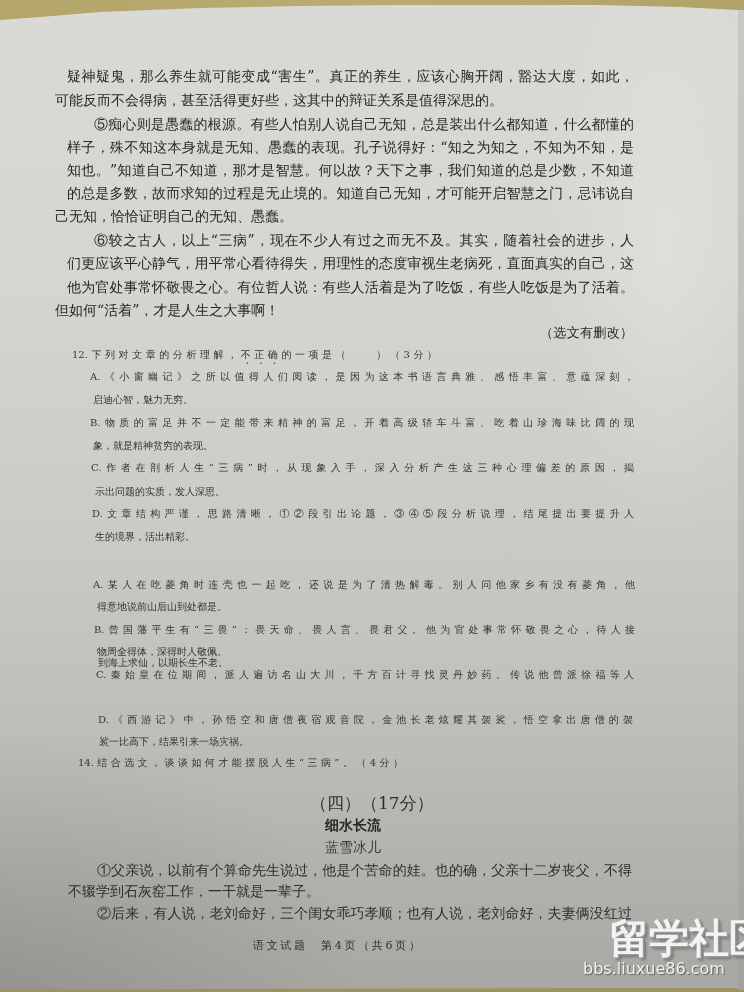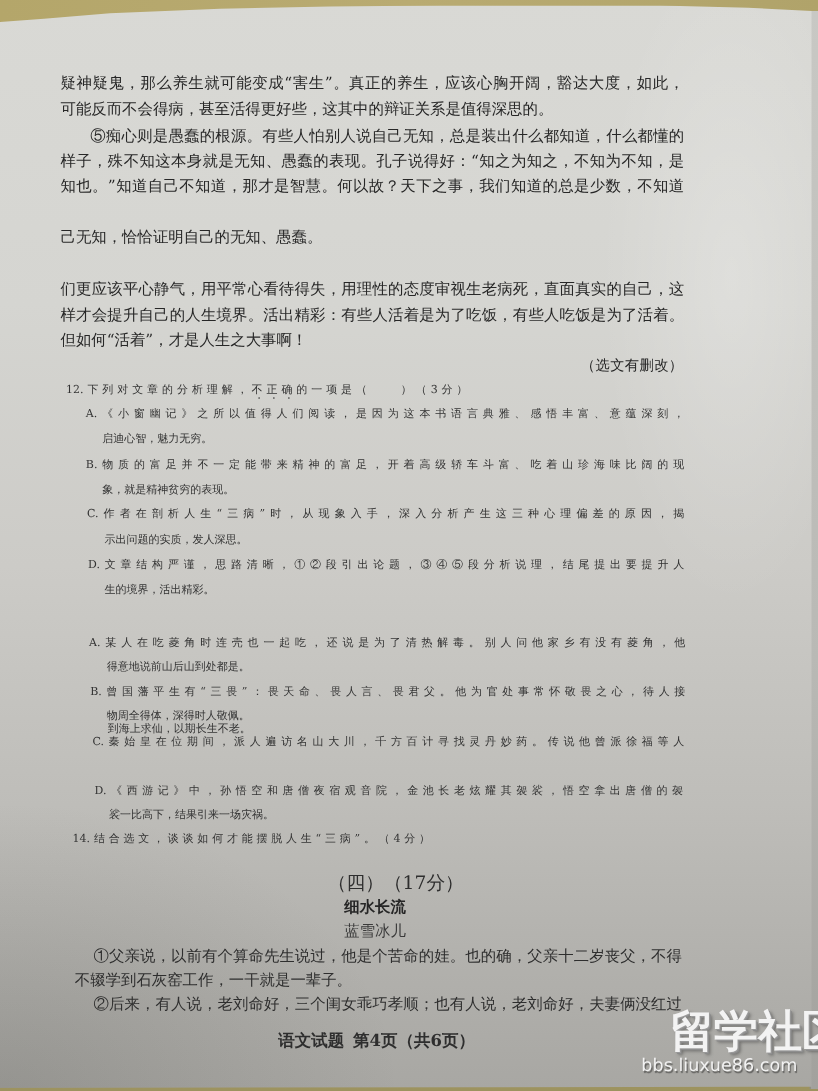--- a/index.html
+++ b/index.html
@@ -24,27 +24,27 @@
       radial-gradient(ellipse 170px 430px at 665px 250px, rgba(255,255,255,0.22), rgba(255,255,255,0) 70%),
       radial-gradient(ellipse 520px 380px at 0px 995px, rgba(70,70,65,0.20), rgba(0,0,0,0) 70%),
       linear-gradient(to bottom, #d9d9d5 0%, #d5d5d1 28%, #cccbc7 52%, #bebdb9 74%, #a8a7a3 100%);
   }
   .ln {
     position: absolute; height: 20px; line-height: 20px; font-size: 14px;
     white-space: nowrap; color: #272727;
   }
   .q { color: #333333; font-size: 10px; }
   .low { color: #2e2e2e; text-align: right; }
-  .j { text-align: justify; text-align-last: justify; }
+  .j { text-align: justify; text-align-last: justify; margin-left: 12px; }
   .emph {
     -webkit-text-emphasis: dot; text-emphasis: dot;
     -webkit-text-emphasis-position: under; text-emphasis-position: under right;
   }
   .center-title { font-weight: bold; color: #262626; }
-  .footer { font-size: 15px; color: #2e2e2e; font-weight: bold; }
+  .footer { font-size: 11px; color: #2e2e2e; }
   .wm-brand {
     position: absolute; left: 581px; top: 915px; width: 150px; height: 46px;
     line-height: 46px; font-size: 40px; font-weight: bold; white-space: nowrap;
     font-family: "DejaVu Sans", "Liberation Sans", sans-serif;
     color: #f3f3f3; text-align: justify; text-align-last: justify;
     text-shadow: 1px 1px 0 #9a9a9a, 2px 2px 0 #8a8a8a, 3px 3px 3px rgba(0,0,0,0.35);
     margin-left: 28px;
   }
   .wm-url {
     position: absolute; left: 583px; top: 960px; width: 146px; height: 18px;
@@ -61,24 +61,26 @@
 <div class="under-page"></div>
 
 <div class="paper">
 
   <div class="ln j" style="left:55px;top:66px;width:567px">疑神疑鬼，那么养生就可能变成“害生”。真正的养生，应该心胸开阔，豁达大度，如此，</div>
   <div class="ln" style="left:55px;top:90px">可能反而不会得病，甚至活得更好些，这其中的辩证关系是值得深思的。</div>
 
   <div class="ln j" style="left:82px;top:114px;width:540px">⑤痴心则是愚蠢的根源。有些人怕别人说自己无知，总是装出什么都知道，什么都懂的</div>
   <div class="ln j" style="left:55px;top:137px;width:567px">样子，殊不知这本身就是无知、愚蠢的表现。孔子说得好：“知之为知之，不知为不知，是</div>
   <div class="ln j" style="left:55px;top:160px;width:567px">知也。”知道自己不知道，那才是智慧。何以故？天下之事，我们知道的总是少数，不知道</div>
+  <div class="ln j" style="left:55px;top:183px;width:567px">的总是多数，故而求知的过程是无止境的。知道自己无知，才可能开启智慧之门，忌讳说自</div>
   <div class="ln" style="left:55px;top:206px">己无知，恰恰证明自己的无知、愚蠢。</div>
 
+  <div class="ln j" style="left:82px;top:230px;width:540px">⑥较之古人，以上“三病”，现在不少人有过之而无不及。其实，随着社会的进步，人</div>
   <div class="ln j" style="left:55px;top:253px;width:567px">们更应该平心静气，用平常心看待得失，用理性的态度审视生老病死，直面真实的自己，这</div>
-  <div class="ln j" style="left:55px;top:277px;width:567px">样才会提升自己的人生境界。活出精彩：有些人活着是为了吃饭，有些人吃饭是为了活着。</div>
+  <div class="ln j" style="left:55px;top:277px;width:567px">他为官处事常怀敬畏之心。有位哲人说：有些人活着是为了吃饭，有些人吃饭是为了活着。</div>
   <div class="ln" style="left:55px;top:300px">但如何“活着”，才是人生之大事啊！</div>
 
   <div class="ln j" style="left:528px;top:323px;width:93px;font-size:13px">（选文有删改）</div>
 
   <div class="ln q j" style="left:60px;top:345px;width:365px">
     <span>12.</span><span>下列对文章的分析理解，</span><span class="emph">不正确</span><span>的一项是（　　）（3分）</span>
   </div>
 
   <div class="ln q j" style="left:78px;top:367px;width:544px"><span>A.</span><span>《小窗幽记》之所以值得人们阅读，是因为这本书语言典雅、感悟丰富、意蕴深刻，</span></div>
   <div class="ln q" style="left:93px;top:390px">启迪心智，魅力无穷。</div>

